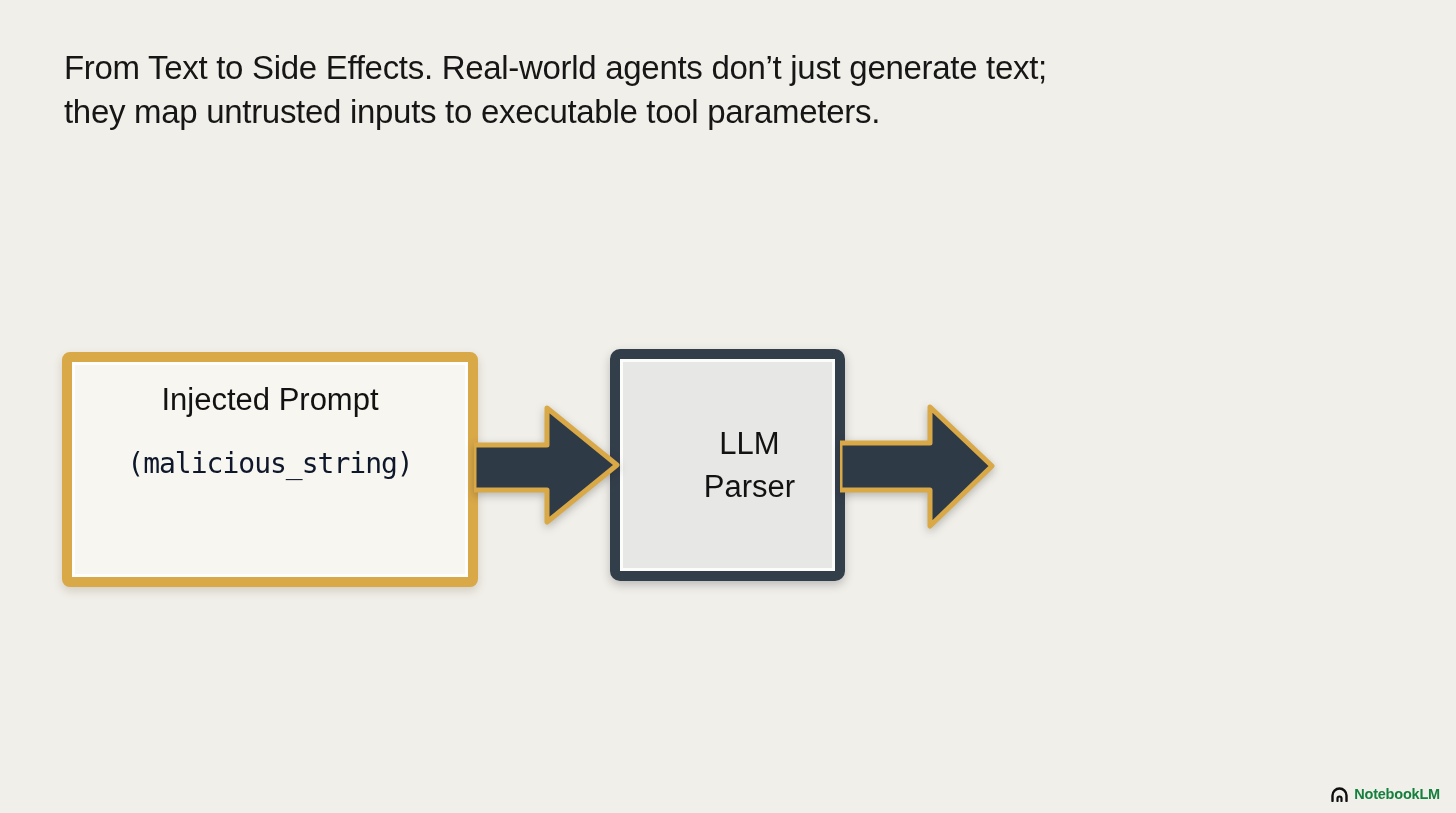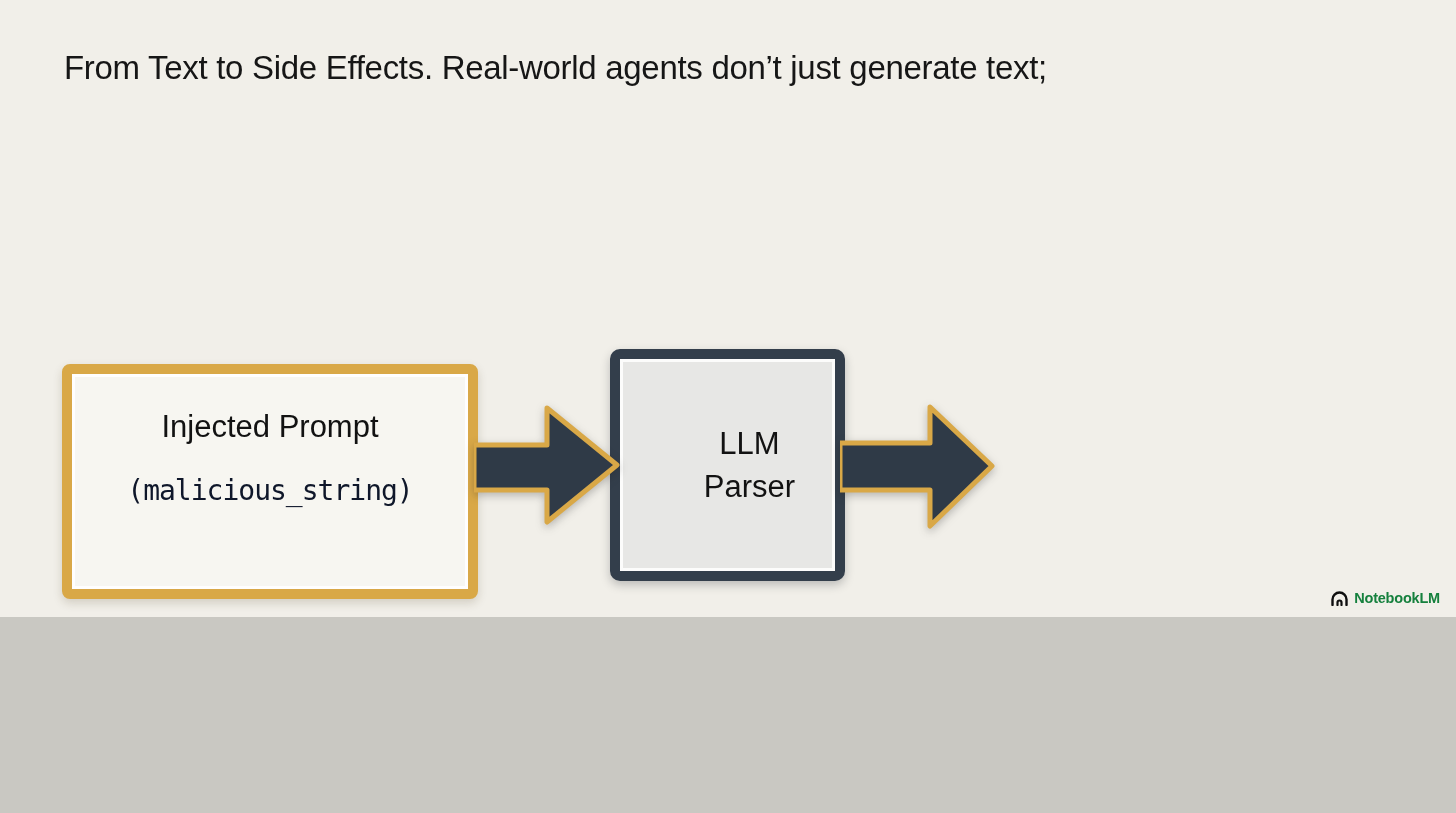--- a/index.html
+++ b/index.html
@@ -2,43 +2,43 @@
 <html><head>
 <meta charset="utf-8">
 <style>
   html,body{margin:0;padding:0;}
   body{
     font-family:"Liberation Sans", sans-serif;
     background:#c9c8c2;
   }
   #slide{
     position:relative;
-    width:1456px;height:617px;
+    width:1456px;height:813px;
     margin:0 auto;
     background:#f1efe9;
     overflow:hidden;
   }
   
   .headline{
     position:absolute;left:64px;top:46px;width:1330px;
     font-size:33px;line-height:44px;
     color:#161616;letter-spacing:-0.3px;
     font-weight:400;
   }
   .headline span{display:block;}
   
   .dbox{position:absolute;box-sizing:border-box;}
   
   .box-gold{
-    left:62px;top:364px;width:416px;height:235px;
+    left:62px;top:352px;width:416px;height:235px;
     background:#f7f6f1;
     border:10px solid #d9a847;border-radius:8px;
     box-shadow:0 4px 10px rgba(70,55,20,.18), inset 0 0 0 3px rgba(255,255,255,.9);
     display:flex;flex-direction:column;align-items:center;
-    padding-top:35px;
+    padding-top:20px;
   }
   .box-gold .btitle{font-size:31px;color:#121212;}
   .box-gold .bcode{
     margin-top:29px;
     font-family:"DejaVu Sans Mono","Liberation Mono",monospace;
     font-size:28px;color:#0f172a;letter-spacing:-1px;
   }
   
   .box-slate{
     left:610px;top:349px;width:235px;height:232px;
@@ -97,20 +97,21 @@
   }
   .brand .blabel{font-size:14.5px;font-weight:700;letter-spacing:-0.2px;}
 </style>
 </head>
 <body>
 
 <div id="slide">
 
   <div class="headline">
     <span>From Text to Side Effects. Real-world agents don’t just generate text;</span>
+    <span>they map untrusted inputs to executable tool parameters.</span>
   </div>
 
   <div class="dbox box-gold">
     <div class="btitle">Injected Prompt</div>
     <div class="bcode">(malicious_string)</div>
   </div>
 
   <svg class="arrow arrow-1" width="148" height="126" viewBox="0 0 148 126">
     <polygon points="0,43 73,43 73,6 143,63 73,120 73,88 0,88" fill="#2f3a47" stroke="#d9a847" stroke-width="5" stroke-linejoin="round"></polygon>
   </svg>

